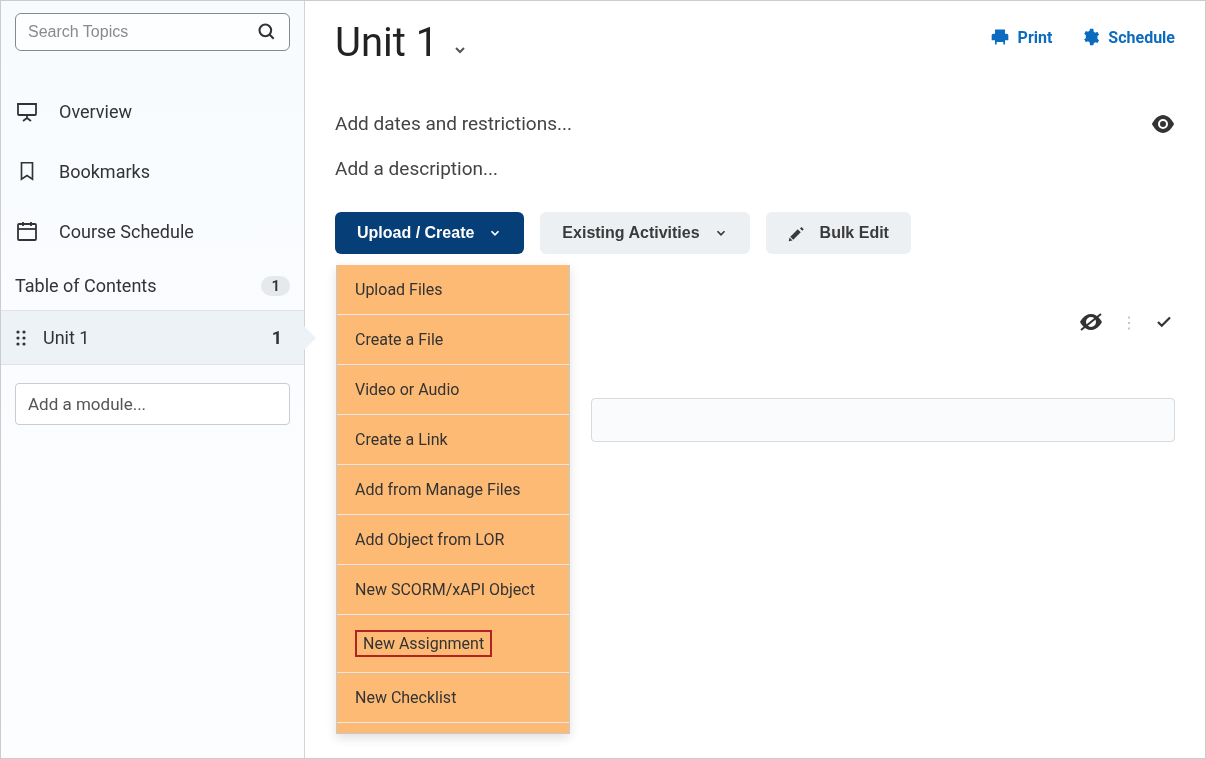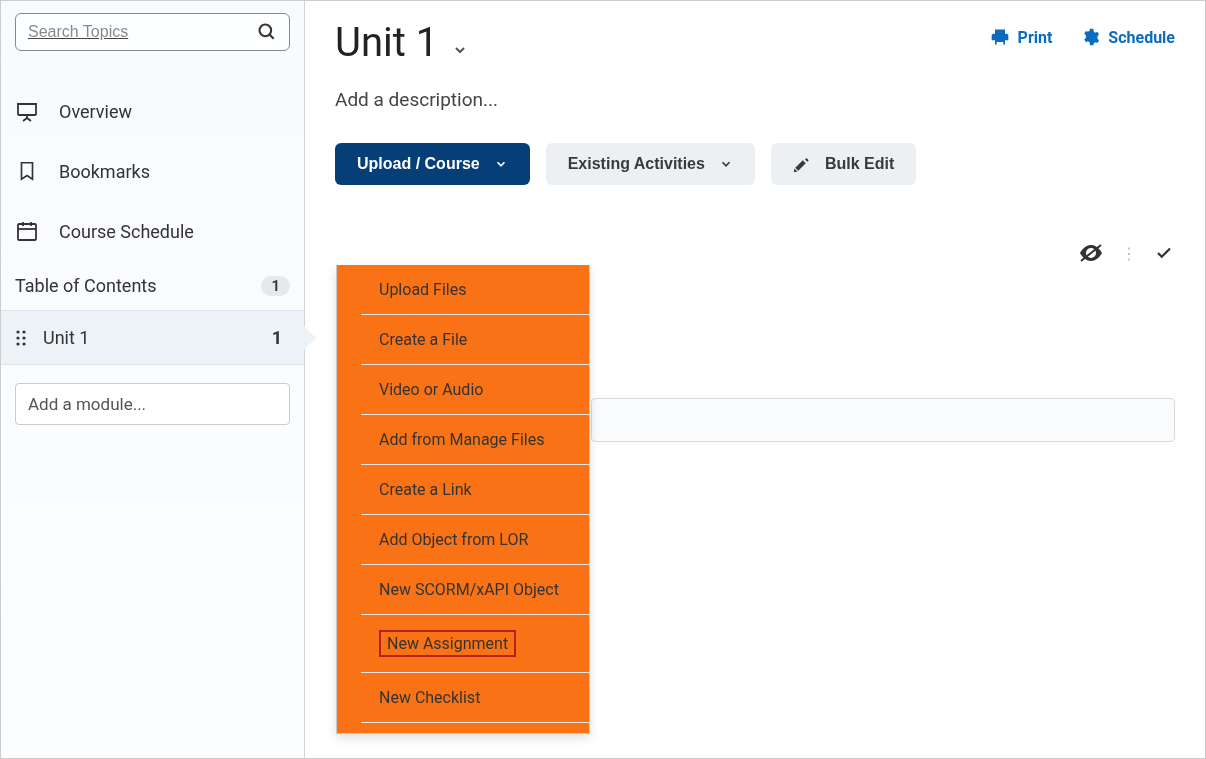--- a/index.html
+++ b/index.html
@@ -38,21 +38,20 @@
     padding: 8px 12px;
     background: #fdfeff;
   }
   .search-box input {
     flex: 1;
     border: none;
     outline: none;
     font-size: 16px;
     background: transparent;
     color: #444;
-    text-decoration: underline;
   }
   .search-box input::placeholder { color: #8a8a8a; }
   .search-box .icon { color: #333; }
   .nav-section {
     margin-top: 24px;
   }
   .nav-item {
     display: flex;
     align-items: center;
     padding: 18px 14px 18px 14px;
@@ -215,28 +214,27 @@
     align-items: center;
     gap: 18px;
     color: #333;
   }
   .visibility-row .dots { color: #bbb; letter-spacing: -2px; }
   
   .dropdown {
     position: absolute;
     top: 264px;
     left: 335px;
-    width: 254px;
+    width: 234px;
     max-height: 478px;
-    background: #f97316;
+    background: #fdba74;
     border: 1px solid #c8c8c8;
     border-top: none;
     box-shadow: 0 4px 10px rgba(0,0,0,0.12);
     overflow-y: auto;
-    padding-left: 24px;
   }
   .dropdown::-webkit-scrollbar { width: 16px; }
   .dropdown::-webkit-scrollbar-track { background: #f1f1f1; }
   .dropdown::-webkit-scrollbar-thumb { background: #b0b0b0; }
   .dropdown::-webkit-scrollbar-button { background: #f1f1f1; height: 16px; }
   .dropdown-item {
     padding: 15px 18px;
     font-size: 16px;
     color: #333;
     border-bottom: 1px solid #e8e8e8;
@@ -366,26 +364,34 @@
           <span>
             <svg width="20" height="20" viewBox="0 0 24 24" fill="currentColor">
                 <path d="M12 8a4 4 0 100 8 4 4 0 000-8zm9 4a7 7 0 00-.1-1.2l2-1.6-2-3.4-2.4 1a7 7 0 00-2-1.2L16 2h-4l-.5 2.6a7 7 0 00-2 1.2l-2.4-1-2 3.4 2 1.6A7 7 0 007 12a7 7 0 00.1 1.2l-2 1.6 2 3.4 2.4-1a7 7 0 002 1.2L12 22h4l.5-2.6a7 7 0 002-1.2l2.4 1 2-3.4-2-1.6A7 7 0 0021 12z"></path>
               </svg>
           </span>
           <span>Schedule</span>
         </div>
       </div>
     </div>
 
+    <div class="subaction">
+      <span class="txt">Add dates and restrictions...</span>
+      <span class="eye">
+        <svg width="24" height="18" viewBox="0 0 24 18" fill="currentColor">
+            <path d="M12 0C5 0 1 9 1 9s4 9 11 9 11-9 11-9S19 0 12 0zm0 14a5 5 0 110-10 5 5 0 010 10zm0-8a3 3 0 100 6 3 3 0 000-6z"></path>
+          </svg>
+      </span>
+    </div>
 
     <div class="desc">Add a description...</div>
 
     <div class="toolbar">
       <button class="btn primary">
-        <span>Upload / Course</span>
+        <span>Upload / Create</span>
         <span class="caret">
           <svg width="14" height="14" viewBox="0 0 24 24" fill="none" stroke="currentColor" stroke-width="3">
               <polyline points="6 9 12 15 18 9"></polyline>
             </svg>
         </span>
       </button>
       <button class="btn secondary">
         <span>Existing Activities</span>
         <span class="caret">
           <svg width="14" height="14" viewBox="0 0 24 24" fill="none" stroke="currentColor" stroke-width="3">
@@ -419,20 +425,20 @@
     </div>
   </div>
 </div>
 
 <div class="sub-module"></div>
 
 <div class="dropdown">
   <div class="dropdown-item"><span>Upload Files</span></div>
   <div class="dropdown-item"><span>Create a File</span></div>
   <div class="dropdown-item"><span>Video or Audio</span></div>
+  <div class="dropdown-item"><span>Create a Link</span></div>
   <div class="dropdown-item"><span>Add from Manage Files</span></div>
-  <div class="dropdown-item"><span>Create a Link</span></div>
   <div class="dropdown-item"><span>Add Object from LOR</span></div>
   <div class="dropdown-item"><span>New SCORM/xAPI Object</span></div>
   <div class="dropdown-item highlighted"><span>New Assignment</span></div>
   <div class="dropdown-item"><span>New Checklist</span></div>
   <div class="dropdown-item" style="height:10px;padding:0;border:none;"></div>
 </div>
 
 </body></html>

